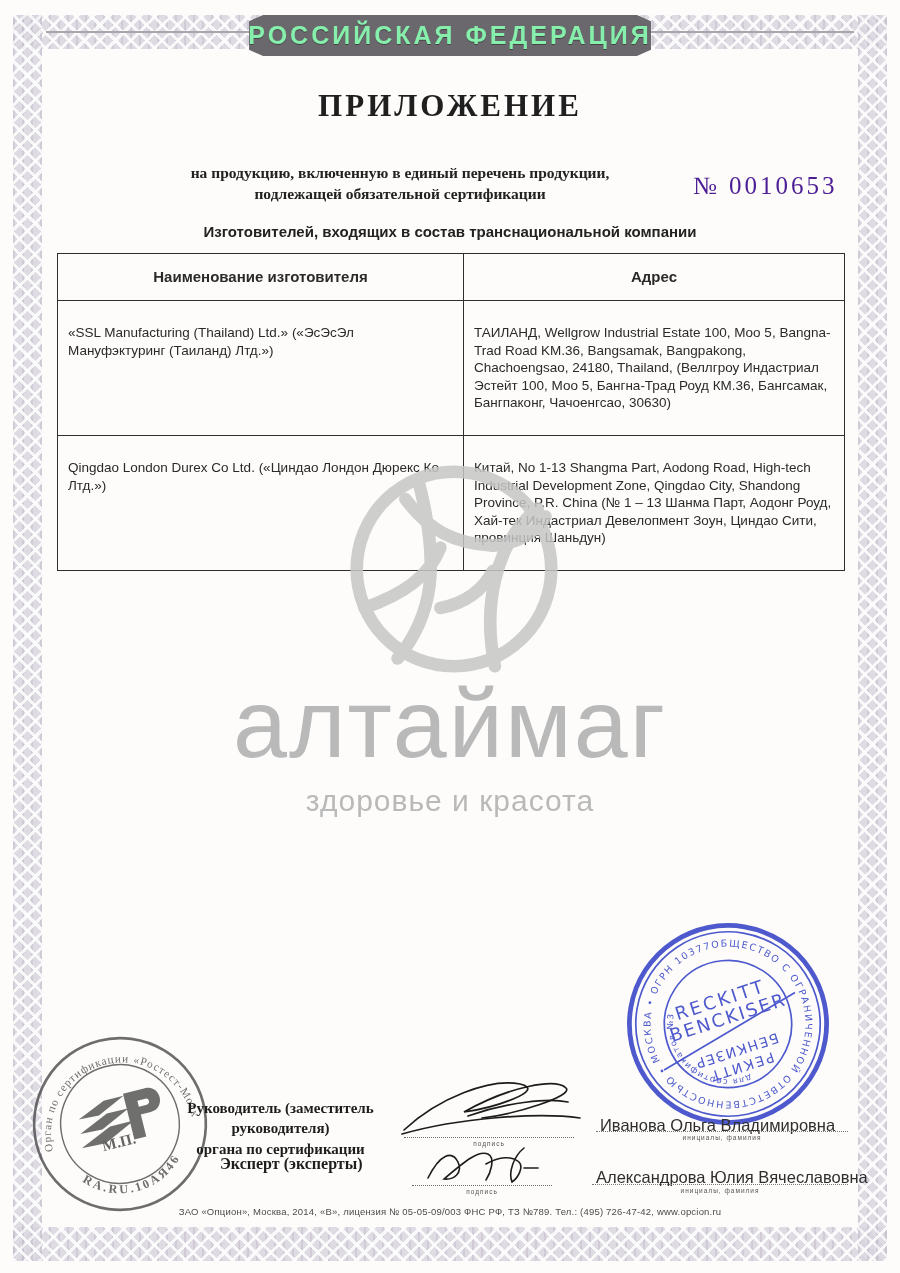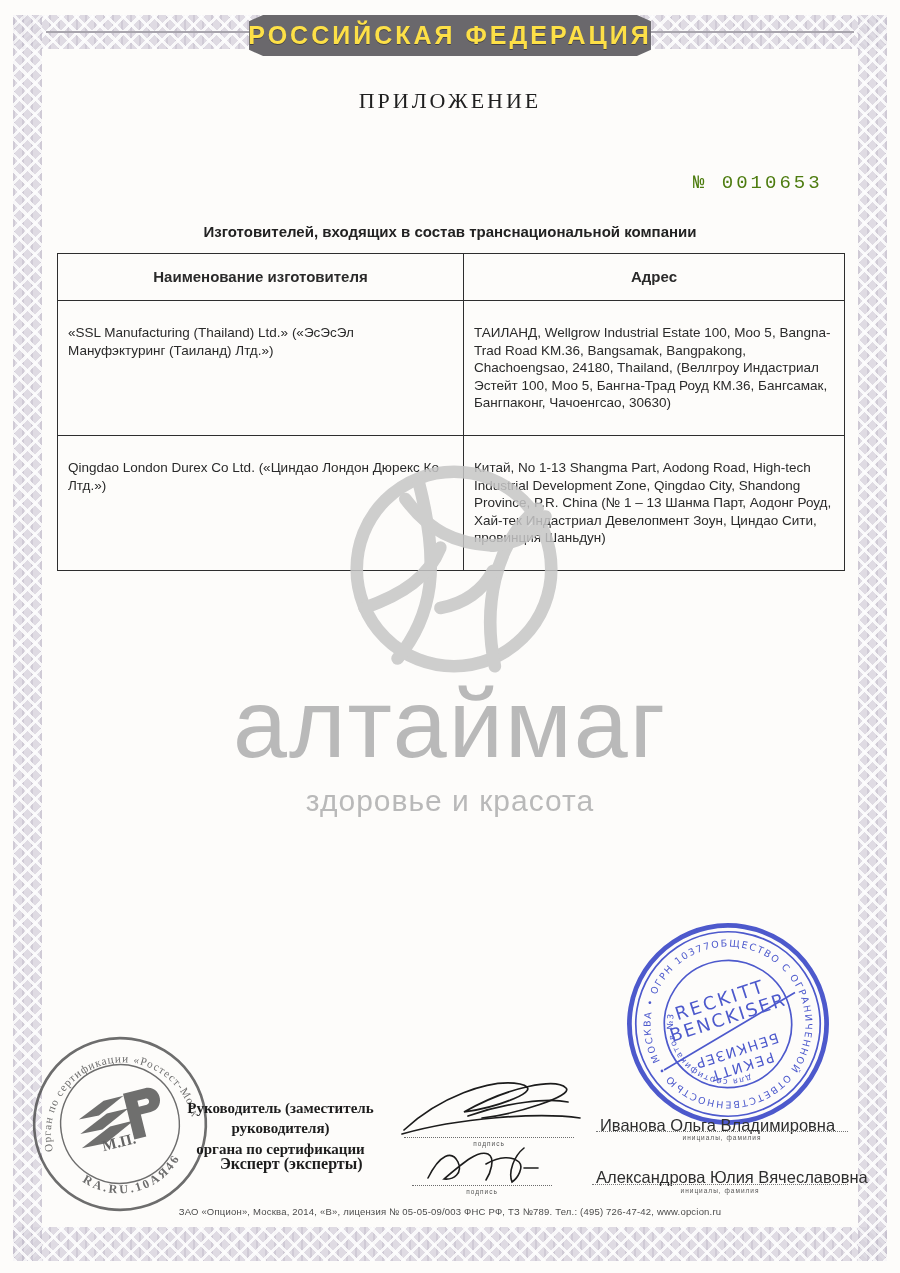--- a/index.html
+++ b/index.html
@@ -15,33 +15,33 @@
   .band-top{left:13px;right:13px;top:15px;height:34px;}
   .band-bottom{left:13px;right:13px;bottom:12px;height:34px;}
   .band-left{left:13px;top:15px;bottom:12px;width:29px;}
   .band-right{right:13px;top:15px;bottom:12px;width:29px;}
   .header-rule{position:absolute;top:31px;left:46px;right:46px;height:2px;background:#a8a5ad;}
   
   .banner{position:absolute;top:15px;left:50%;transform:translateX(-50%);
     width:402px;height:41px;background:#6a686c;
     clip-path:polygon(3.5% 0,96.5% 0,100% 15%,100% 85%,96.5% 100%,3.5% 100%,0 85%,0 15%);
     display:flex;align-items:center;justify-content:center;
-    color:#fde047;font-weight:bold;font-size:25px;letter-spacing:3px;white-space:nowrap;
+    color:#86efac;font-weight:bold;font-size:25px;letter-spacing:3px;white-space:nowrap;
     font-family:"Liberation Sans",sans-serif; text-shadow:0 1px 0 rgba(0,0,0,.35);}
   
   .title{position:absolute;top:88px;left:0;right:0;text-align:center;
-    font-family:"Liberation Serif",serif;font-weight:normal;font-size:22px;letter-spacing:3px;color:#1f1f1f;}
+    font-family:"Liberation Serif",serif;font-weight:bold;font-size:31px;letter-spacing:3px;color:#1f1f1f;}
   .cert-line{position:absolute;top:134px;left:230px;right:40px;white-space:nowrap;}
   .cert-label{font-family:"Liberation Serif",serif;font-weight:bold;font-size:17.5px;letter-spacing:.5px;color:#222;}
   .cert-nosign{font-family:"Liberation Serif",serif;font-size:17px;margin:0 10px 0 16px;color:#333;}
   .cert-number{font-size:16px;letter-spacing:.4px;color:#3a3a3a;}
   .product-lines{position:absolute;top:163px;left:160px;width:480px;text-align:center;
     font-family:"Liberation Serif",serif;font-weight:bold;font-size:15.5px;line-height:1.35;color:#222;}
-  .form-number{position:absolute;top:172px;left:693px;font-family:Liberation Mono, monospace;
-    font-size:19px;letter-spacing:3px;color:#4d7c0f;}
+  .form-number{position:absolute;top:172px;left:693px;font-family:Liberation Serif, serif;
+    font-size:25px;letter-spacing:3px;color:#4c1d95;}
   .subtitle{position:absolute;top:223px;left:0;right:0;text-align:center;
     font-weight:bold;font-size:15px;color:#222;}
   
   table.manuf{position:absolute;top:253px;left:57px;width:788px;border-collapse:collapse;
     font-size:13.5px;line-height:1.3;color:#2a2a2a;}
   table.manuf th,table.manuf td{border:1.6px solid #2e2e2e;vertical-align:top;}
   table.manuf th{height:44px;vertical-align:middle;text-align:center;font-size:15px;font-weight:bold;}
   table.manuf td{padding:23px 10px;}
   td.c-name{width:385px;}
   tr.r1 td{height:88px;}
@@ -94,20 +94,24 @@
   <div class="band band-right"></div>
   <div class="header-rule"></div>
 
   <div class="banner">
     <span>РОССИЙСКАЯ ФЕДЕРАЦИЯ</span>
   </div>
 
   <div class="title">ПРИЛОЖЕНИЕ</div>
 
 
+  <div class="product-lines">
+    <div>на продукцию, включенную в единый перечень продукции,</div>
+    <div>подлежащей обязательной сертификации</div>
+  </div>
 
   <div class="form-number">
     <span>№</span>
     <span>0010653</span>
   </div>
 
   <div class="subtitle">Изготовителей, входящих в состав транснациональной компании</div>
 
   <table class="manuf">
     <thead>

